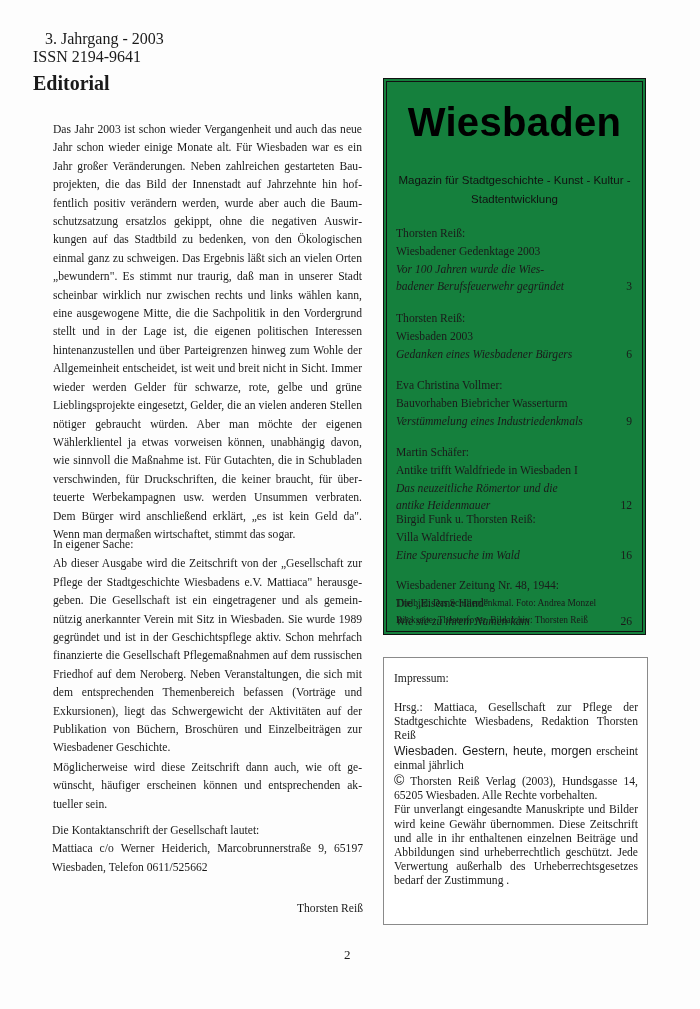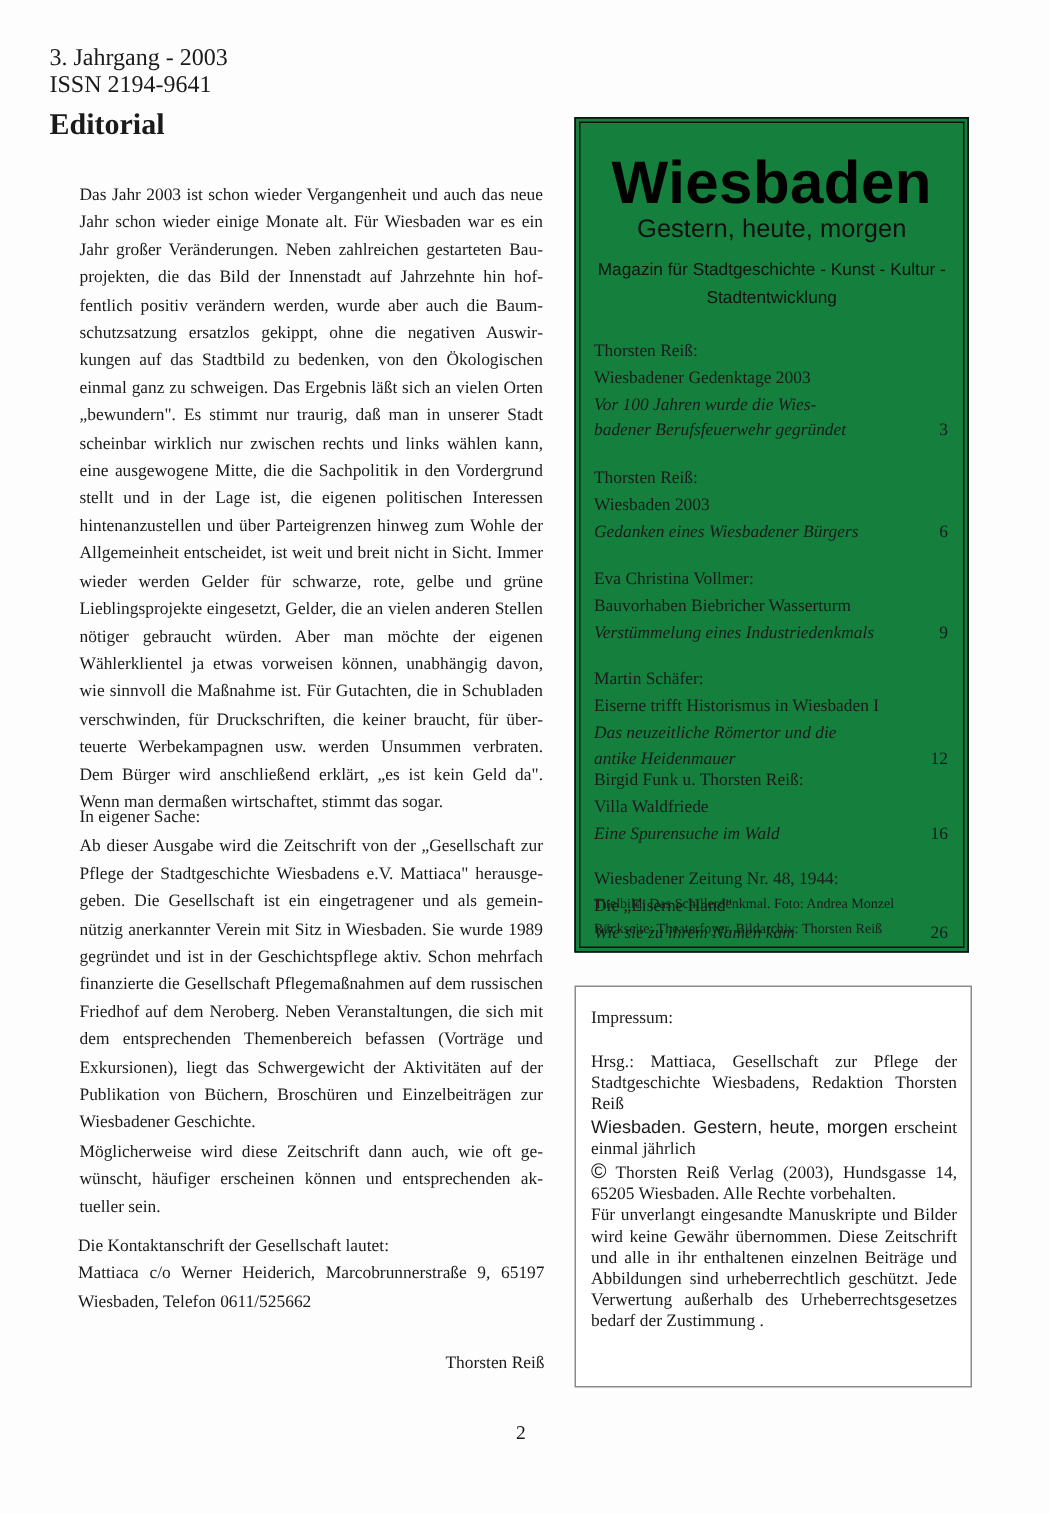--- a/index.html
+++ b/index.html
@@ -3,21 +3,21 @@
   <meta charset="utf-8">
   <style>
     html, body { margin: 0; padding: 0; }
     body {
       width: 700px; height: 1009px; position: relative; overflow: hidden;
       background: #fdfdfd; color: #1a1a1a;
       font-family: "Liberation Serif", serif;
     }
     .abs { position: absolute; }
     .meta-line { font-size: 16px; line-height: 18px; left: 33px; }
-    #vol { top: 30px; }
+    #vol { top: 30px; margin-left: 12px; }
     #issn { top: 48px; }
     #editorial-heading { top: 72px; left: 33px; font-size: 20px; font-weight: bold; }
     .body-col {
       left: 52px; width: 311px; font-size: 11.6px; line-height: 18.4px;
       text-align: justify; hyphens: manual;
     }
     .body-col p { margin: 1px; }
     #para1 { top: 120px; }
     #para2 { top: 535px; }
     #contact { top: 822px; left: 52px; width: 311px; font-size: 11.6px; line-height: 18.4px; text-align: justify; }
@@ -87,21 +87,20 @@
 
 <div class="abs" id="contact">
   <div>Die Kontaktanschrift der Gesellschaft lautet:</div>
   <div>Mattiaca c/o Werner Heiderich, Marcobrunnerstraße 9, 65197 Wiesbaden, Telefon 0611/525662</div>
 </div>
 
 <div class="abs" id="signature">Thorsten Reiß</div>
 
 <div class="abs" id="contents-box">
   <div class="abs" id="mag-title">Wiesbaden</div>
-  <div class="abs" id="mag-subtitle">Gestern, heute, morgen</div>
   <div class="abs" id="mag-tagline">Magazin für Stadtgeschichte - Kunst - Kultur - Stadtentwicklung</div>
 
   <div class="abs toc" id="toc-0" style="top:143px;">
     <span class="line">Thorsten Reiß:</span>
     <span class="line">Wiesbadener Gedenktage 2003</span>
     <span class="line subtitle">Vor 100 Jahren wurde die Wies-</span>
     <span class="line subtitle">badener Berufsfeuerwehr gegründet</span>
     <span class="page-num">3</span>
   </div>
 
@@ -114,21 +113,21 @@
 
   <div class="abs toc" id="toc-2" style="top:295px;">
     <span class="line">Eva Christina Vollmer:</span>
     <span class="line">Bauvorhaben Biebricher Wasserturm</span>
     <span class="line subtitle">Verstümmelung eines Industriedenkmals</span>
     <span class="page-num">9</span>
   </div>
 
   <div class="abs toc" id="toc-3" style="top:362px;font-family:Liberation Serif, serif;">
     <span class="line">Martin Schäfer:</span>
-    <span class="line">Eiserne trifft Historismus in Wiesbaden I</span>
+    <span class="line">Antike trifft Waldfriede in Wiesbaden I</span>
     <span class="line subtitle">Das neuzeitliche Römertor und die</span>
     <span class="line subtitle">antike Heidenmauer</span>
     <span class="page-num">12</span>
   </div>
 
   <div class="abs toc" id="toc-4" style="top:429px;">
     <span class="line">Birgid Funk u. Thorsten Reiß:</span>
     <span class="line">Villa Waldfriede</span>
     <span class="line subtitle">Eine Spurensuche im Wald</span>
     <span class="page-num">16</span>

